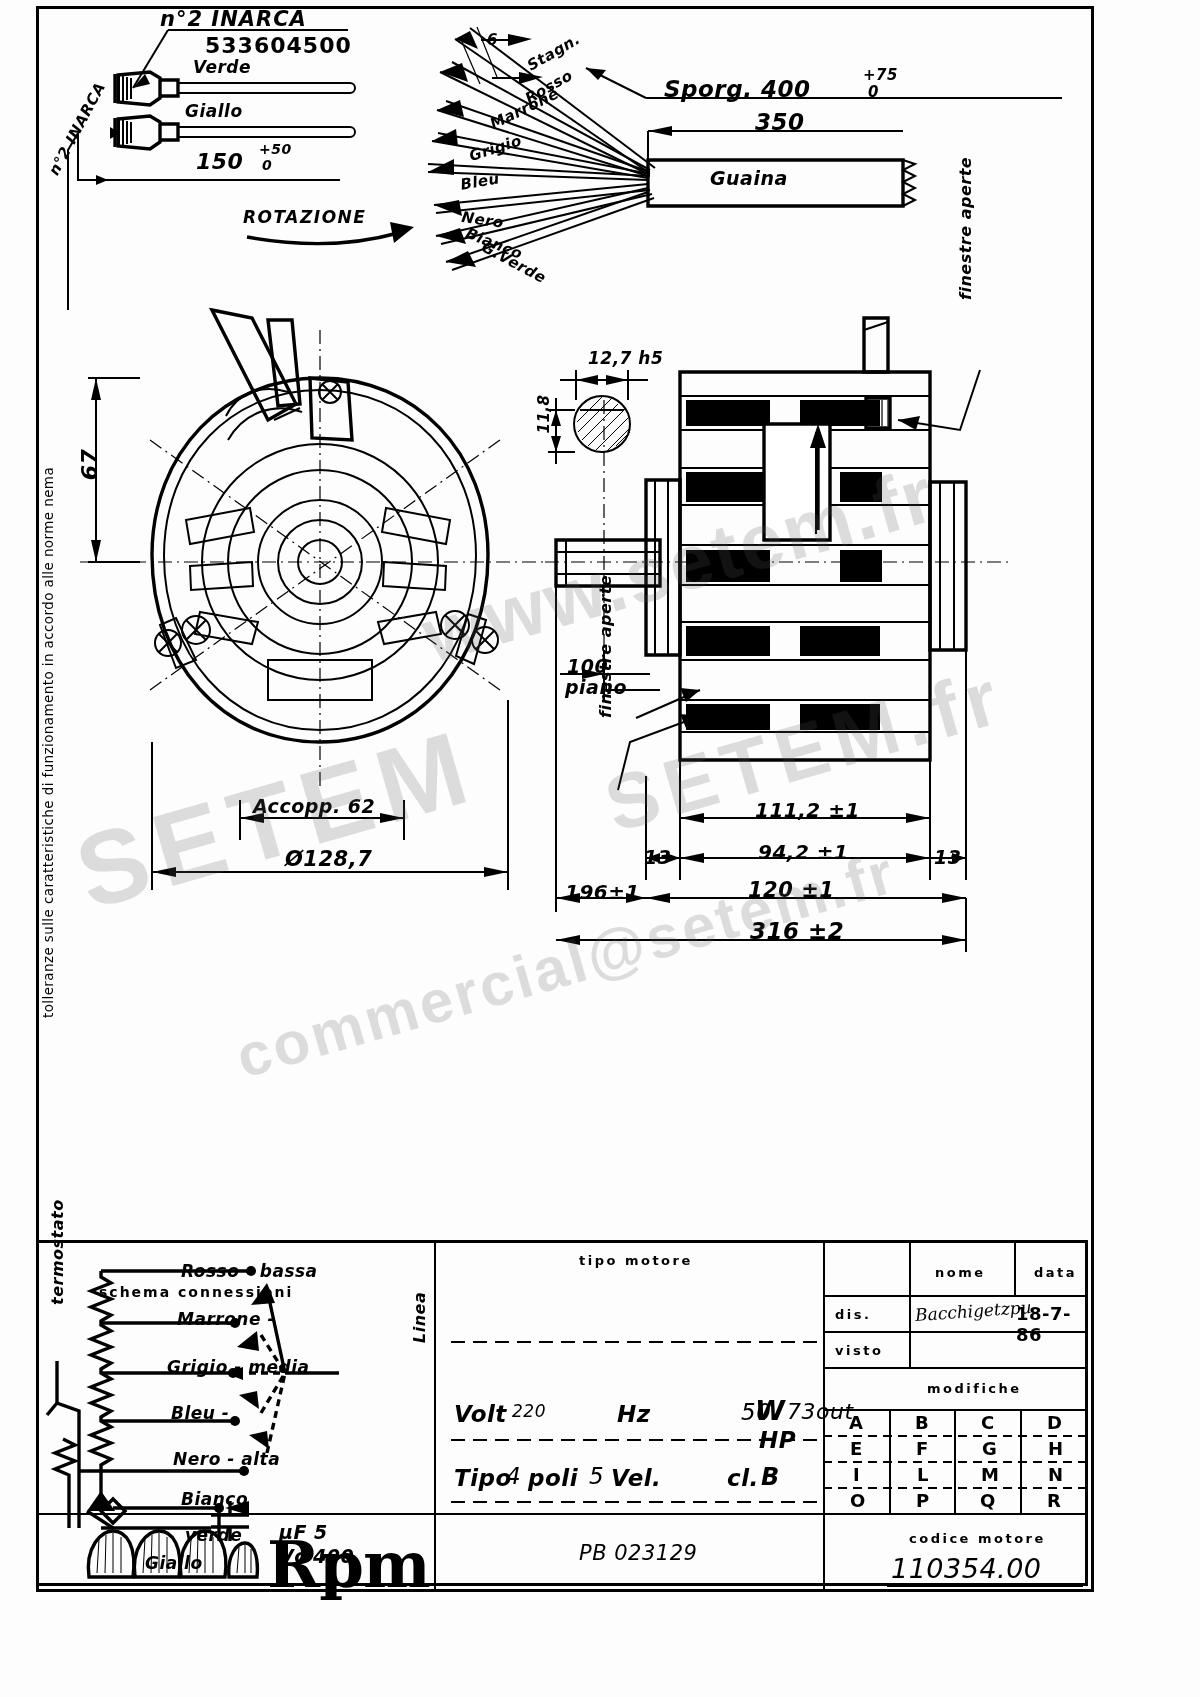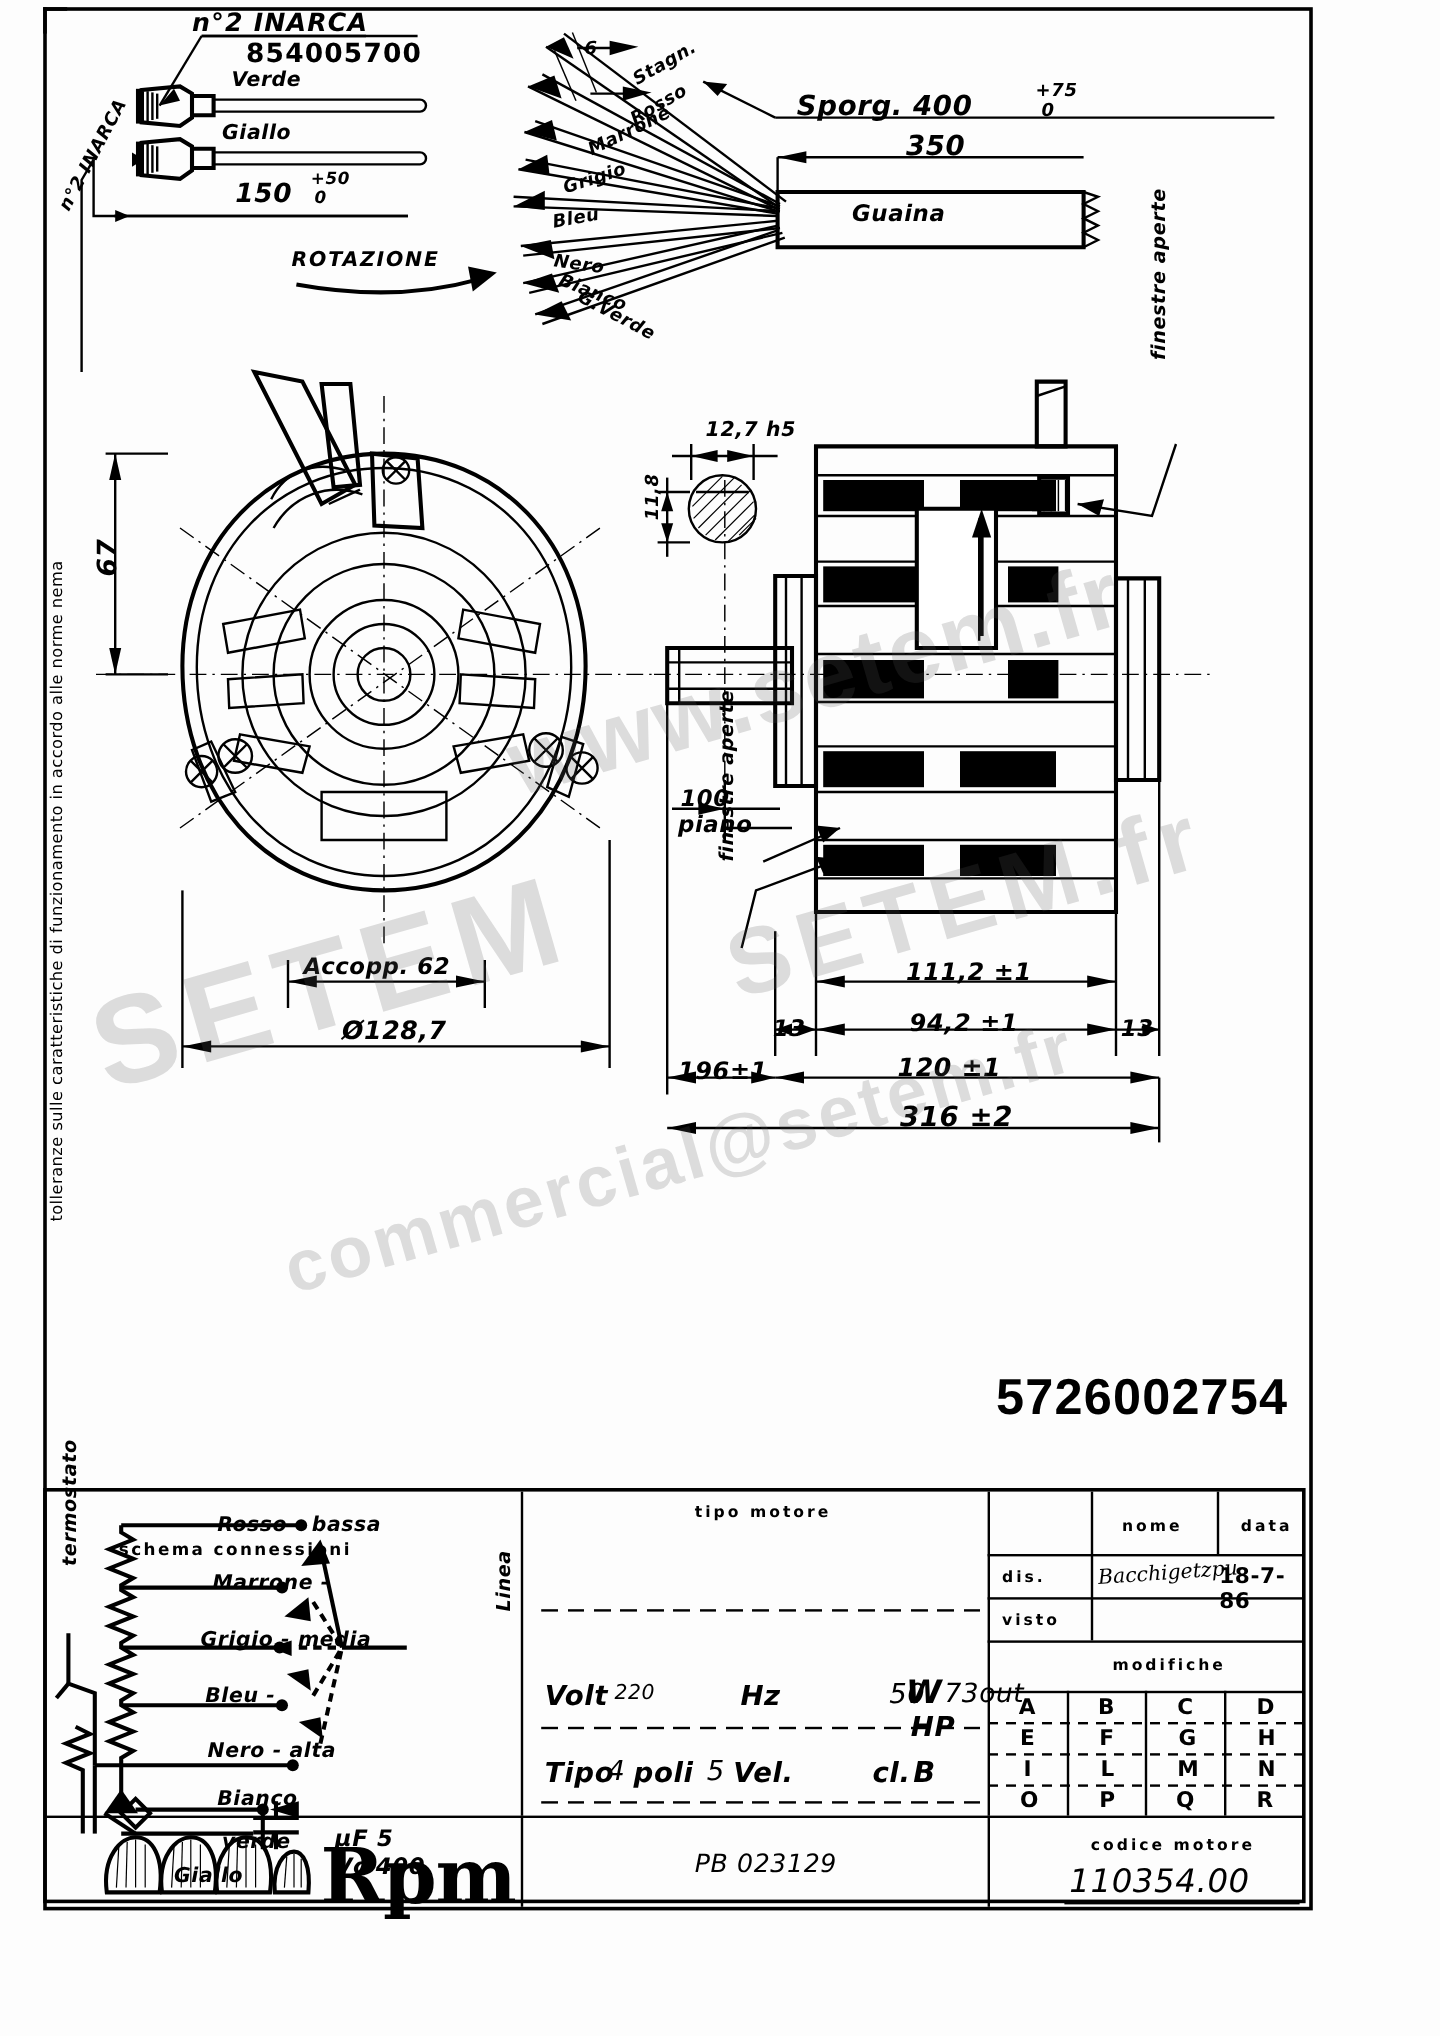--- a/index.html
+++ b/index.html
@@ -98,21 +98,21 @@
 
     <path class="st" d="M78 133 L78 180 L340 180"></path>
     <polygon class="fillk" points="108,180 96,175 96,185"></polygon>
     <polygon class="fillk" points="120,133 110,127 110,139"></polygon>
     <path class="st" d="M95 180 L340 180"></path>
 
     <path class="st" d="M78 133 L68 150 L68 310"></path>
   </svg>
 
   <div class="abs hand" style="left:160px;top:7px;font-size:21px;letter-spacing:1px;">n°2 INARCA</div>
-  <div class="abs hand" style="left:205px;top:33px;font-size:22px;letter-spacing:1px;font-style:normal;">854005700</div>
+  <div class="abs hand" style="left:205px;top:33px;font-size:22px;letter-spacing:1px;font-style:normal;">533604500</div>
   <div class="abs hand" style="left:193px;top:57px;font-size:17px;">Verde</div>
   <div class="abs hand" style="left:185px;top:101px;font-size:17px;">Giallo</div>
   <div class="abs hand" style="left:196px;top:149px;font-size:22px;">150</div>
   <div class="abs hand" style="left:259px;top:141px;font-size:14px;">+50</div>
   <div class="abs hand" style="left:262px;top:157px;font-size:14px;">0</div>
   <div class="abs hand" style="left:45px;top:170px;font-size:15px;white-space:nowrap;
               transform:rotate(-62deg);transform-origin:0 0;">n°2 INARCA</div>
 
   <div class="abs blockv" style="left:243px;top:207px;font-size:17px;font-style:italic;">ROTAZIONE</div>
   <svg class="abs" style="left:0;top:0;width:1200px;height:1697px;">
@@ -417,21 +417,20 @@
   <div class="abs hand" style="left:758px;top:840px;font-size:20px;">94,2 ±1</div>
   <div class="abs hand" style="left:565px;top:880px;font-size:20px;">196±1</div>
   <div class="abs hand" style="left:748px;top:878px;font-size:21px;">120 ±1</div>
   <div class="abs hand" style="left:750px;top:918px;font-size:23px;">316 ±2</div>
 
   <div class="wm wm1">www.setem.fr</div>
   <div class="wm wm2">SETEM</div>
   <div class="wm wm3">SETEM.fr</div>
   <div class="wm wm4">commercial@setem.fr</div>
 
-  <div class="bigno">5726002754</div>
 
   <div class="tb">
 
     <div class="ln vline" style="left:395px;top:0;height:270px;"></div>
     <div class="ln vline" style="left:784px;top:0;height:270px;"></div>
     <div class="ln hline" style="left:0;top:270px;width:1046px;"></div>
     <div class="ln vline" style="left:395px;top:270px;height:76px;"></div>
     <div class="ln vline" style="left:784px;top:270px;height:76px;"></div>
 
     <div class="abs lblsm" style="left:60px;top:8px;font-size:14px;letter-spacing:2px;margin-top:33px;">schema  connessioni</div>

